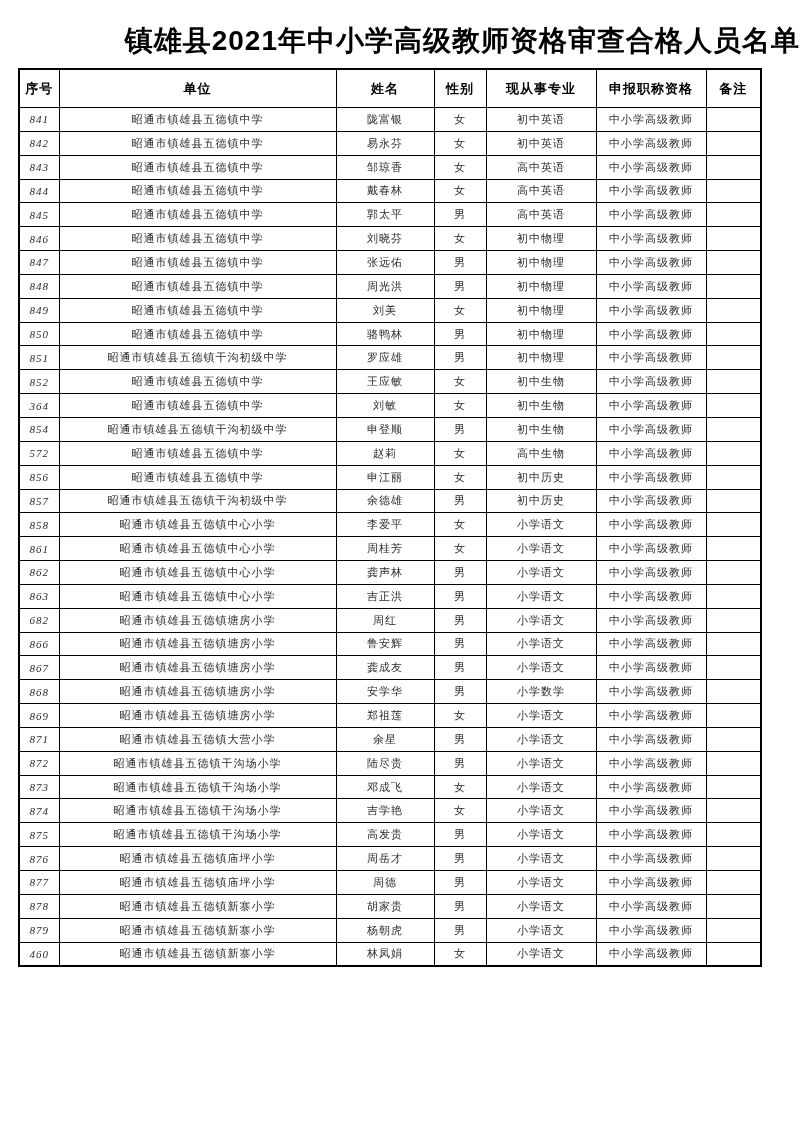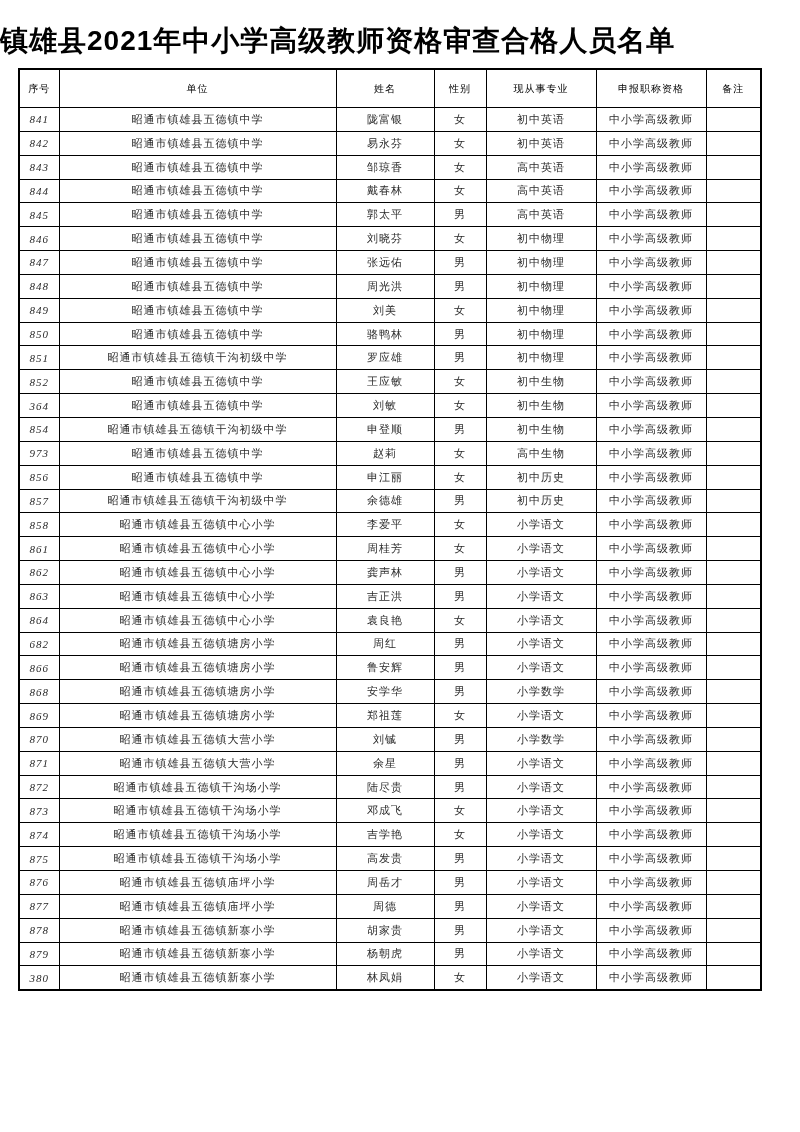--- a/index.html
+++ b/index.html
@@ -9,21 +9,21 @@
     margin:0 auto;
     background:#ffffff;
     font-family:"Liberation Serif", serif;
     color:#1a1a1a;
     overflow:hidden;
   }
   .doc-title{
     position:absolute;
     top:22px;left:0;right:0;
     margin:0;
-    text-align:left;
+    text-align:right;
     font-family:"Liberation Sans", sans-serif;
     font-size:28px;
     font-weight:bold;
     letter-spacing:1px;
     color:#000;
   }
   table.roster{
     position:absolute;
     top:68px;left:18px;
     width:742px;
@@ -34,22 +34,22 @@
   table.roster th, table.roster td{
     border:1px solid #000;
     text-align:center;
     vertical-align:middle;
     overflow:hidden;
     white-space:nowrap;
     padding:0 1px;
   }
   table.roster th{
     height:37px;
-    font-size:10px;
-    font-weight:normal;
+    font-size:13px;
+    font-weight:bold;
     letter-spacing:1px;
     color:#000;
   }
   table.roster td{
     height:22.85px;
     font-size:11px;
     letter-spacing:1px;
     color:#2a2a2a;
   }
   td.c-no{font-size:11.5px;letter-spacing:0.5px;font-style:italic;}
@@ -211,21 +211,21 @@
         <tr>
           <td class="c-no">854</td>
           <td class="c-unit">昭通市镇雄县五德镇干沟初级中学</td>
           <td class="c-name">申登顺</td>
           <td class="c-gender">男</td>
           <td class="c-major">初中生物</td>
           <td class="c-title">中小学高级教师</td>
           <td class="c-note"></td>
         </tr>
         <tr>
-          <td class="c-no">973</td>
+          <td class="c-no">572</td>
           <td class="c-unit">昭通市镇雄县五德镇中学</td>
           <td class="c-name">赵莉</td>
           <td class="c-gender">女</td>
           <td class="c-major">高中生物</td>
           <td class="c-title">中小学高级教师</td>
           <td class="c-note"></td>
         </tr>
         <tr>
           <td class="c-no">856</td>
           <td class="c-unit">昭通市镇雄县五德镇中学</td>
@@ -274,74 +274,65 @@
         <tr>
           <td class="c-no">863</td>
           <td class="c-unit">昭通市镇雄县五德镇中心小学</td>
           <td class="c-name">吉正洪</td>
           <td class="c-gender">男</td>
           <td class="c-major">小学语文</td>
           <td class="c-title">中小学高级教师</td>
           <td class="c-note"></td>
         </tr>
         <tr>
-          <td class="c-no">864</td>
-          <td class="c-unit">昭通市镇雄县五德镇中心小学</td>
-          <td class="c-name">袁良艳</td>
-          <td class="c-gender">女</td>
-          <td class="c-major">小学语文</td>
-          <td class="c-title">中小学高级教师</td>
-          <td class="c-note"></td>
-        </tr>
-        <tr>
           <td class="c-no">682</td>
           <td class="c-unit">昭通市镇雄县五德镇塘房小学</td>
           <td class="c-name">周红</td>
           <td class="c-gender">男</td>
           <td class="c-major">小学语文</td>
           <td class="c-title">中小学高级教师</td>
           <td class="c-note"></td>
         </tr>
         <tr>
           <td class="c-no">866</td>
           <td class="c-unit">昭通市镇雄县五德镇塘房小学</td>
           <td class="c-name">鲁安辉</td>
           <td class="c-gender">男</td>
           <td class="c-major">小学语文</td>
           <td class="c-title">中小学高级教师</td>
           <td class="c-note"></td>
         </tr>
         <tr>
+          <td class="c-no">867</td>
+          <td class="c-unit">昭通市镇雄县五德镇塘房小学</td>
+          <td class="c-name">龚成友</td>
+          <td class="c-gender">男</td>
+          <td class="c-major">小学语文</td>
+          <td class="c-title">中小学高级教师</td>
+          <td class="c-note"></td>
+        </tr>
+        <tr>
           <td class="c-no">868</td>
           <td class="c-unit">昭通市镇雄县五德镇塘房小学</td>
           <td class="c-name">安学华</td>
           <td class="c-gender">男</td>
           <td class="c-major">小学数学</td>
           <td class="c-title">中小学高级教师</td>
           <td class="c-note"></td>
         </tr>
         <tr>
           <td class="c-no">869</td>
           <td class="c-unit">昭通市镇雄县五德镇塘房小学</td>
           <td class="c-name">郑祖莲</td>
           <td class="c-gender">女</td>
           <td class="c-major">小学语文</td>
           <td class="c-title">中小学高级教师</td>
           <td class="c-note"></td>
         </tr>
         <tr>
-          <td class="c-no">870</td>
-          <td class="c-unit">昭通市镇雄县五德镇大营小学</td>
-          <td class="c-name">刘铖</td>
-          <td class="c-gender">男</td>
-          <td class="c-major">小学数学</td>
-          <td class="c-title">中小学高级教师</td>
-          <td class="c-note"></td>
-        </tr>
-        <tr>
           <td class="c-no">871</td>
           <td class="c-unit">昭通市镇雄县五德镇大营小学</td>
           <td class="c-name">余星</td>
           <td class="c-gender">男</td>
           <td class="c-major">小学语文</td>
           <td class="c-title">中小学高级教师</td>
           <td class="c-note"></td>
         </tr>
         <tr>
           <td class="c-no">872</td>
@@ -409,21 +400,21 @@
         <tr>
           <td class="c-no">879</td>
           <td class="c-unit">昭通市镇雄县五德镇新寨小学</td>
           <td class="c-name">杨朝虎</td>
           <td class="c-gender">男</td>
           <td class="c-major">小学语文</td>
           <td class="c-title">中小学高级教师</td>
           <td class="c-note"></td>
         </tr>
         <tr>
-          <td class="c-no">380</td>
+          <td class="c-no">460</td>
           <td class="c-unit">昭通市镇雄县五德镇新寨小学</td>
           <td class="c-name">林凤娟</td>
           <td class="c-gender">女</td>
           <td class="c-major">小学语文</td>
           <td class="c-title">中小学高级教师</td>
           <td class="c-note"></td>
         </tr>
       </tbody>
   </table>
 

